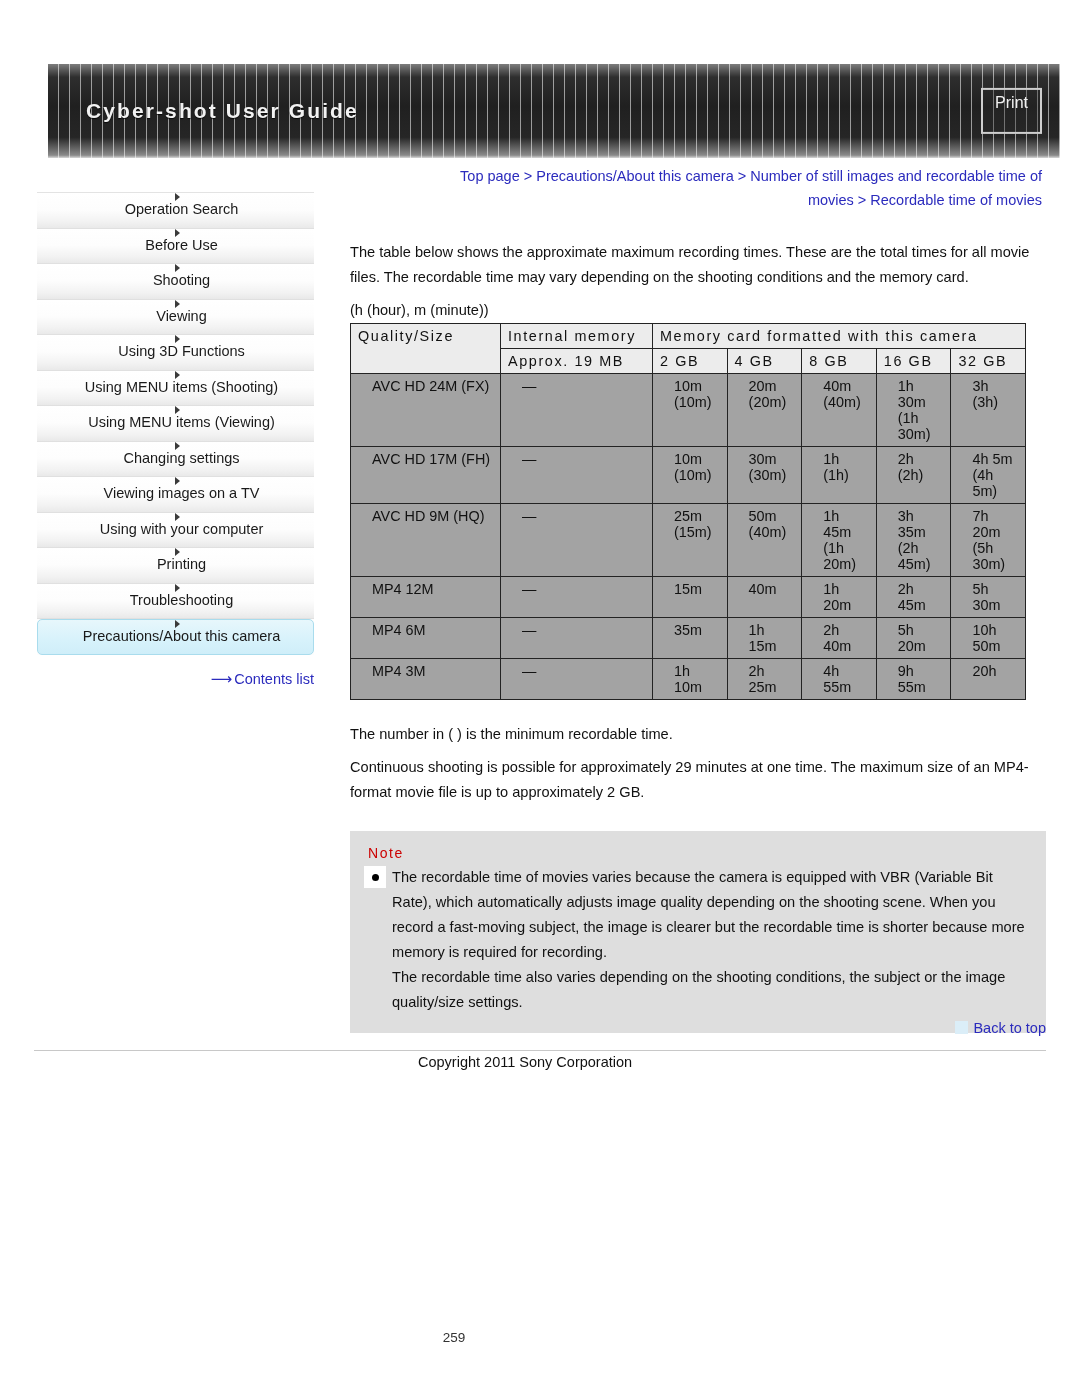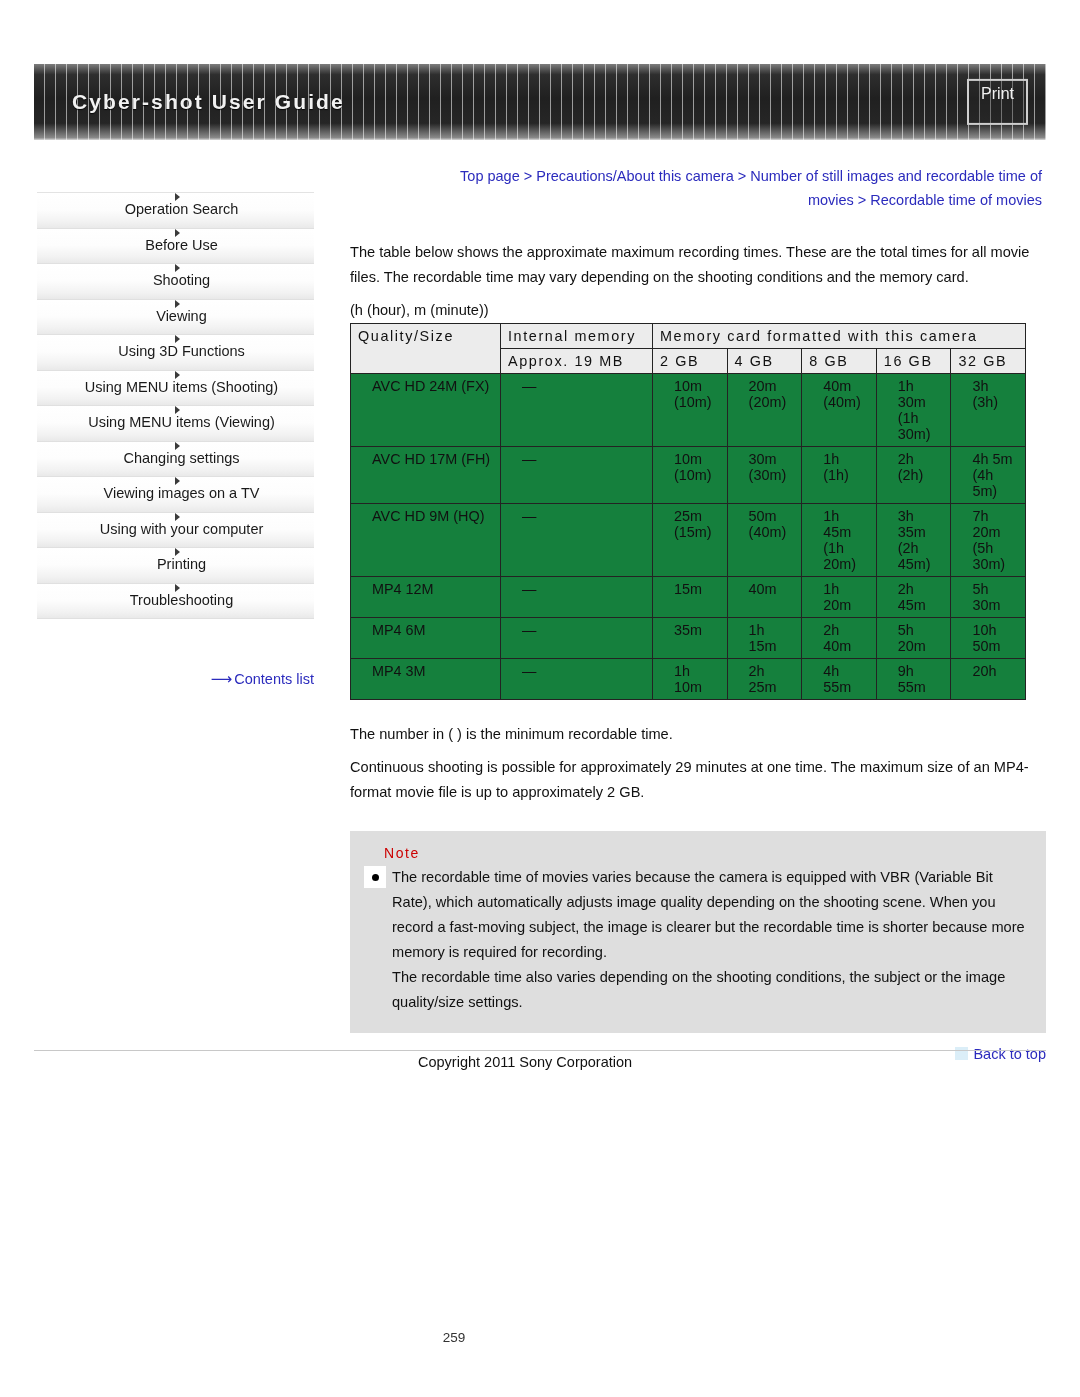--- a/index.html
+++ b/index.html
@@ -7,22 +7,22 @@
     margin: 0; padding: 0;
     width: 1080px; height: 1397px;
     background: #ffffff;
     font-family: "Liberation Sans", sans-serif;
     -webkit-font-smoothing: antialiased;
   }
   .page { position: relative; width: 1080px; height: 1397px; overflow: hidden; }
 
   
   .banner {
-    position: absolute; left: 34px; top: 64px;
-    width: 1012px; height: 76px;
+    position: absolute; left: 48px; top: 64px;
+    width: 1012px; height: 94px;
     background:
       repeating-linear-gradient(to right,
         rgba(255,255,255,0.00) 0px,
         rgba(255,255,255,0.00) 10px,
         rgba(255,255,255,0.55) 10px,
         rgba(255,255,255,0.55) 11px),
       linear-gradient(to bottom,
         #7d7d7d 0%, #2e2e2e 14%, #202020 45%, #262626 78%, #8a8a8a 97%, #d8d8d8 100%);
     overflow: hidden;
   }
@@ -139,57 +139,57 @@
     border: 1.5px solid #232323;
     padding: 4px 7px;
     vertical-align: top;
     text-align: left;
     font-weight: normal;
   }
   table.rec th {
     background: #ececec;
     letter-spacing: 1.6px;
   }
-  table.rec td { background: #15803d; padding-left: 21px; }
+  table.rec td { background: #a3a3a3; padding-left: 21px; }
   .col-q  { width: 150px; }
   .col-im { width: 152px; }
   .col-c  { width: 74px; }
   .col-c5 { width: 76px; }
   .cell-sub { display: block; }
 
   
   .note {
     margin-top: 26px;
     background: #dedede;
     padding: 14px 18px 18px 14px;
   }
   .note-title {
     color: #cc0000;
     font-size: 14px;
     letter-spacing: 1.6px;
-    margin: 0 0 4px 20px;
+    margin: 0 0 4px 4px;
   }
   .note-row { display: flex; }
   .note-bullet {
     flex: none;
     width: 22px; height: 22px;
     background: #ffffff;
     display: flex; align-items: center; justify-content: center;
     margin-right: 6px;
     margin-top: 1px;
   }
   .note-bullet::before {
     content: ""; width: 7px; height: 7px; border-radius: 50%;
     background: #000;
   }
   .note-body { font-size: 14.6px; line-height: 25px; color: #111; }
 
   
   .back-top {
-    position: absolute; left: 350px; top: 1046px; width: 696px;
+    position: absolute; left: 350px; top: 1020px; width: 696px;
     text-align: right;
     font-size: 14.5px;
     color: #2b2bbd;
     cursor: pointer;
   }
   .back-sq {
     display: inline-block;
     width: 13px; height: 13px;
     background: #dbeef8;
     margin-right: 5px;
@@ -265,20 +265,24 @@
         <span class="side-bullet"></span>
         <span>Using with your computer</span>
       </div>
       <div class="side-item">
         <span class="side-bullet"></span>
         <span>Printing</span>
       </div>
       <div class="side-item">
         <span class="side-bullet"></span>
         <span>Troubleshooting</span>
+      </div>
+      <div class="side-item active">
+        <span class="side-bullet"></span>
+        <span>Precautions/About this camera</span>
       </div>
     </nav>
 
   <div class="contents-link">
     <span class="arrow-glyph">⟶</span><span>Contents list</span>
   </div>
 
   <div class="main">
 
     <p class="body-text">The table below shows the approximate maximum recording times. These are the total times for all movie files. The recordable time may vary depending on the shooting conditions and the memory card.</p>

